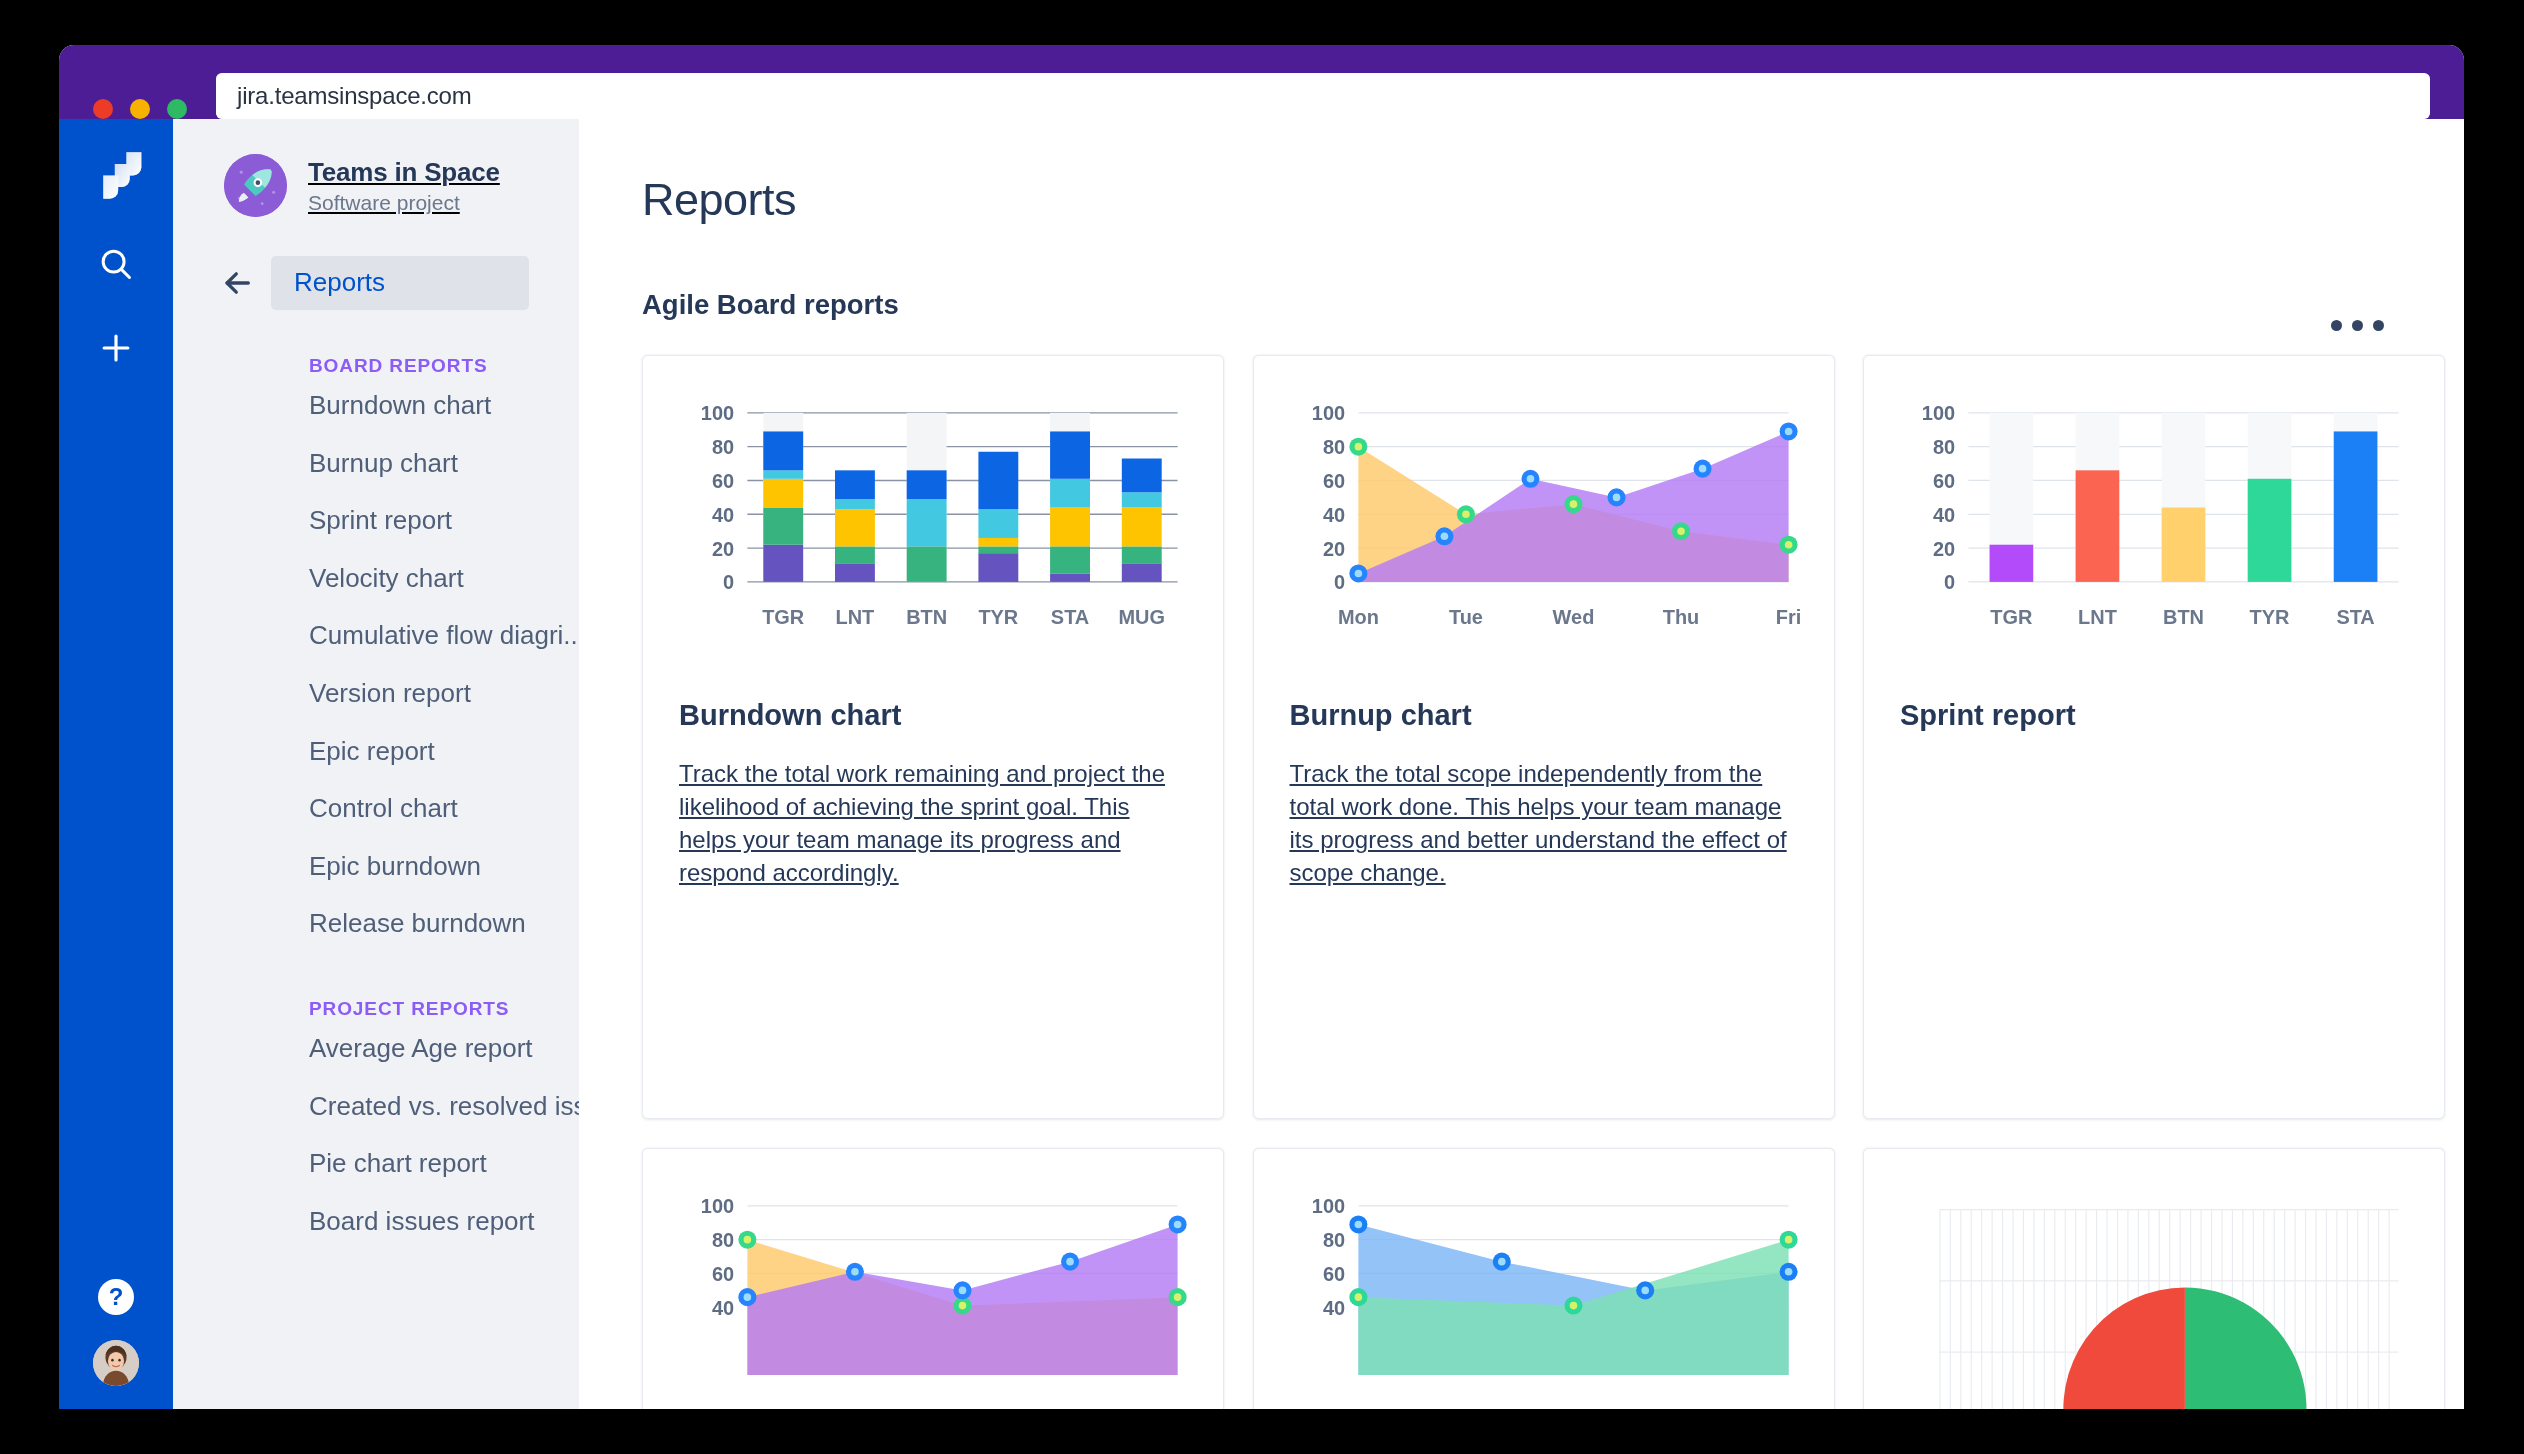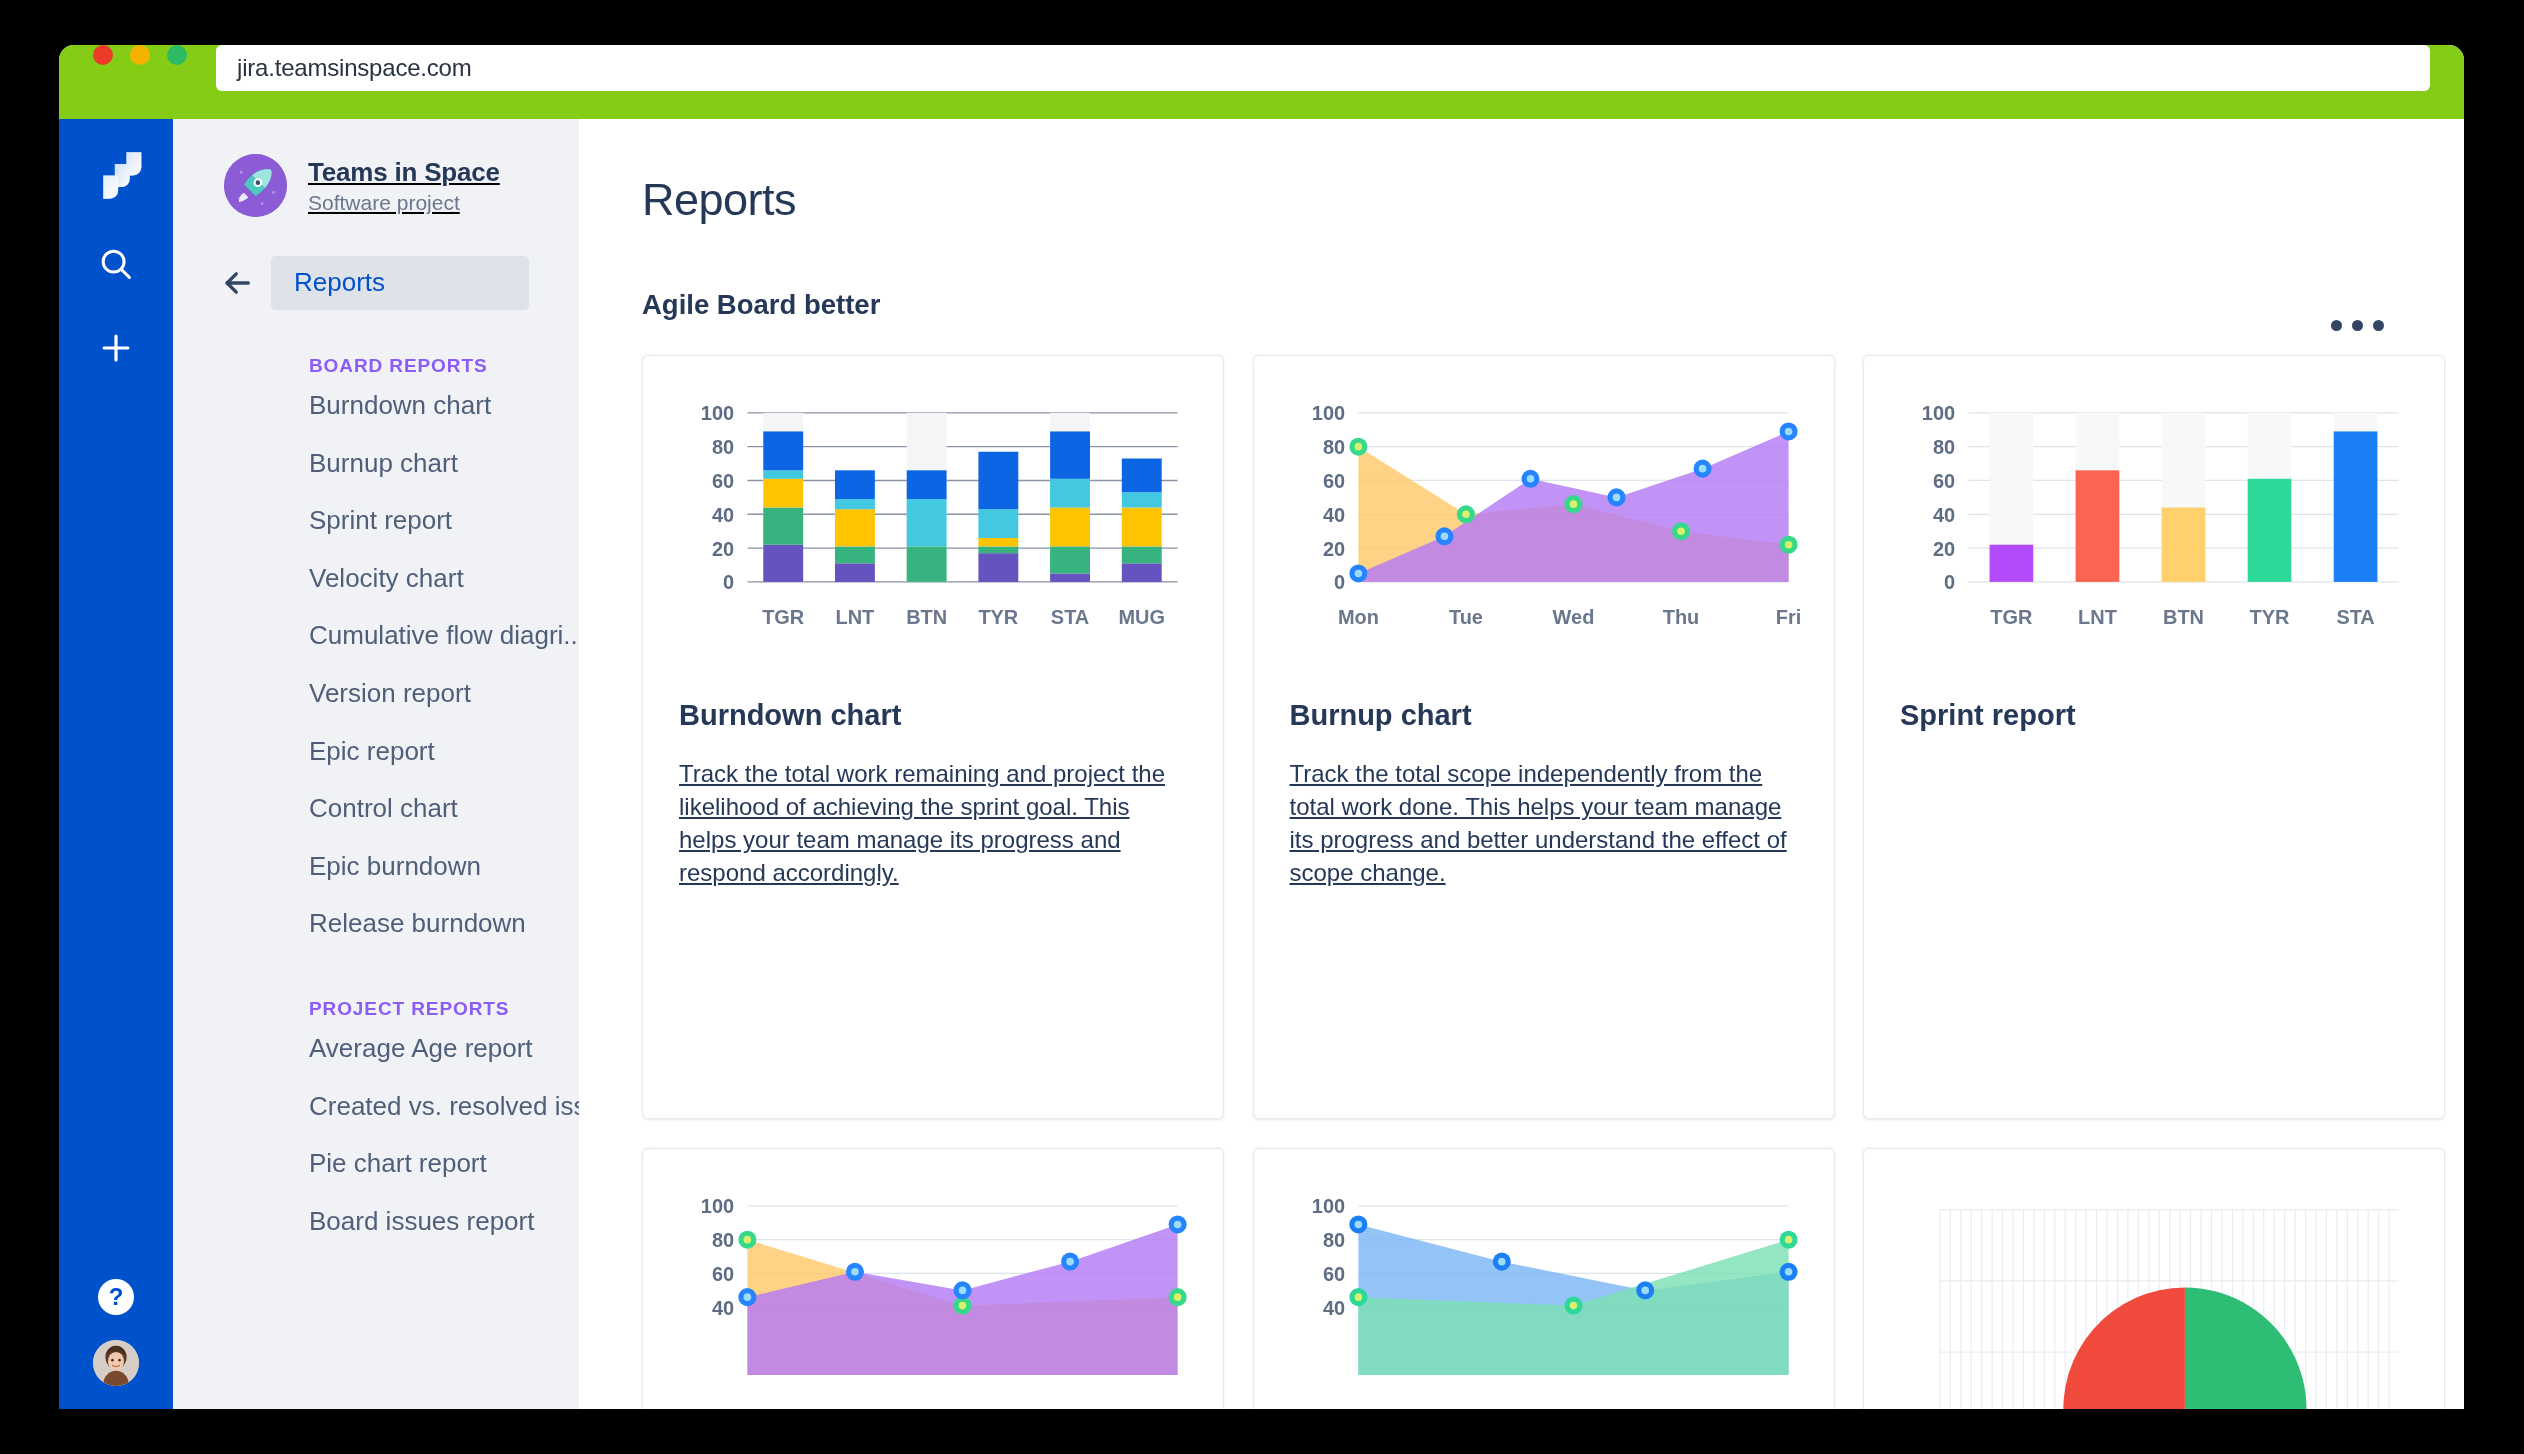--- a/index.html
+++ b/index.html
@@ -19,22 +19,22 @@
     position: absolute;
     left: 59px; top: 45px;
     width: 2405px; height: 1364px;
     background: #ffffff;
     border-radius: 15px 15px 0 0;
     overflow: hidden;
     box-shadow: 0 9.5px 38px rgba(0,0,0,.35);
   }
   .titlebar {
     height: 74px;
-    background: #84cc16;
-    display: flex; align-items: flex-start;
+    background: #4c1d95;
+    display: flex; align-items: flex-end;
     padding: 0 34px;
     position: relative;
   }
   .traffic { display: flex; gap: 17px; align-items: center; }
   .dot { width: 20px; height: 20px; border-radius: 50%; }
   .dot.red { background: #ec3b26; }
   .dot.yellow { background: #f7b200; }
   .dot.green { background: #2dba63; }
   .urlbar {
     margin-left: 29px;
@@ -317,21 +317,21 @@
         </div>
       </div>
 
       <div class="main">
         <div class="page-title">Reports</div>
         <div class="more-btn">
           <i></i>
           <i></i>
           <i></i>
         </div>
-        <div class="section-title">Agile Board better</div>
+        <div class="section-title">Agile Board reports</div>
 
         <div class="cards">
 
           <div class="card">
             <div class="card-chart">
               <svg viewBox="0 0 537 265" width="510" height="252">
                 <g id="bd-grid">
                     <line x1="72" x2="525" y1="204" y2="204" stroke="#8993a4" stroke-width="1.4"></line>
                     <line x1="72" x2="525" y1="168.4" y2="168.4" stroke="#8993a4" stroke-width="1.4"></line>
                     <line x1="72" x2="525" y1="132.8" y2="132.8" stroke="#8993a4" stroke-width="1.4"></line>

